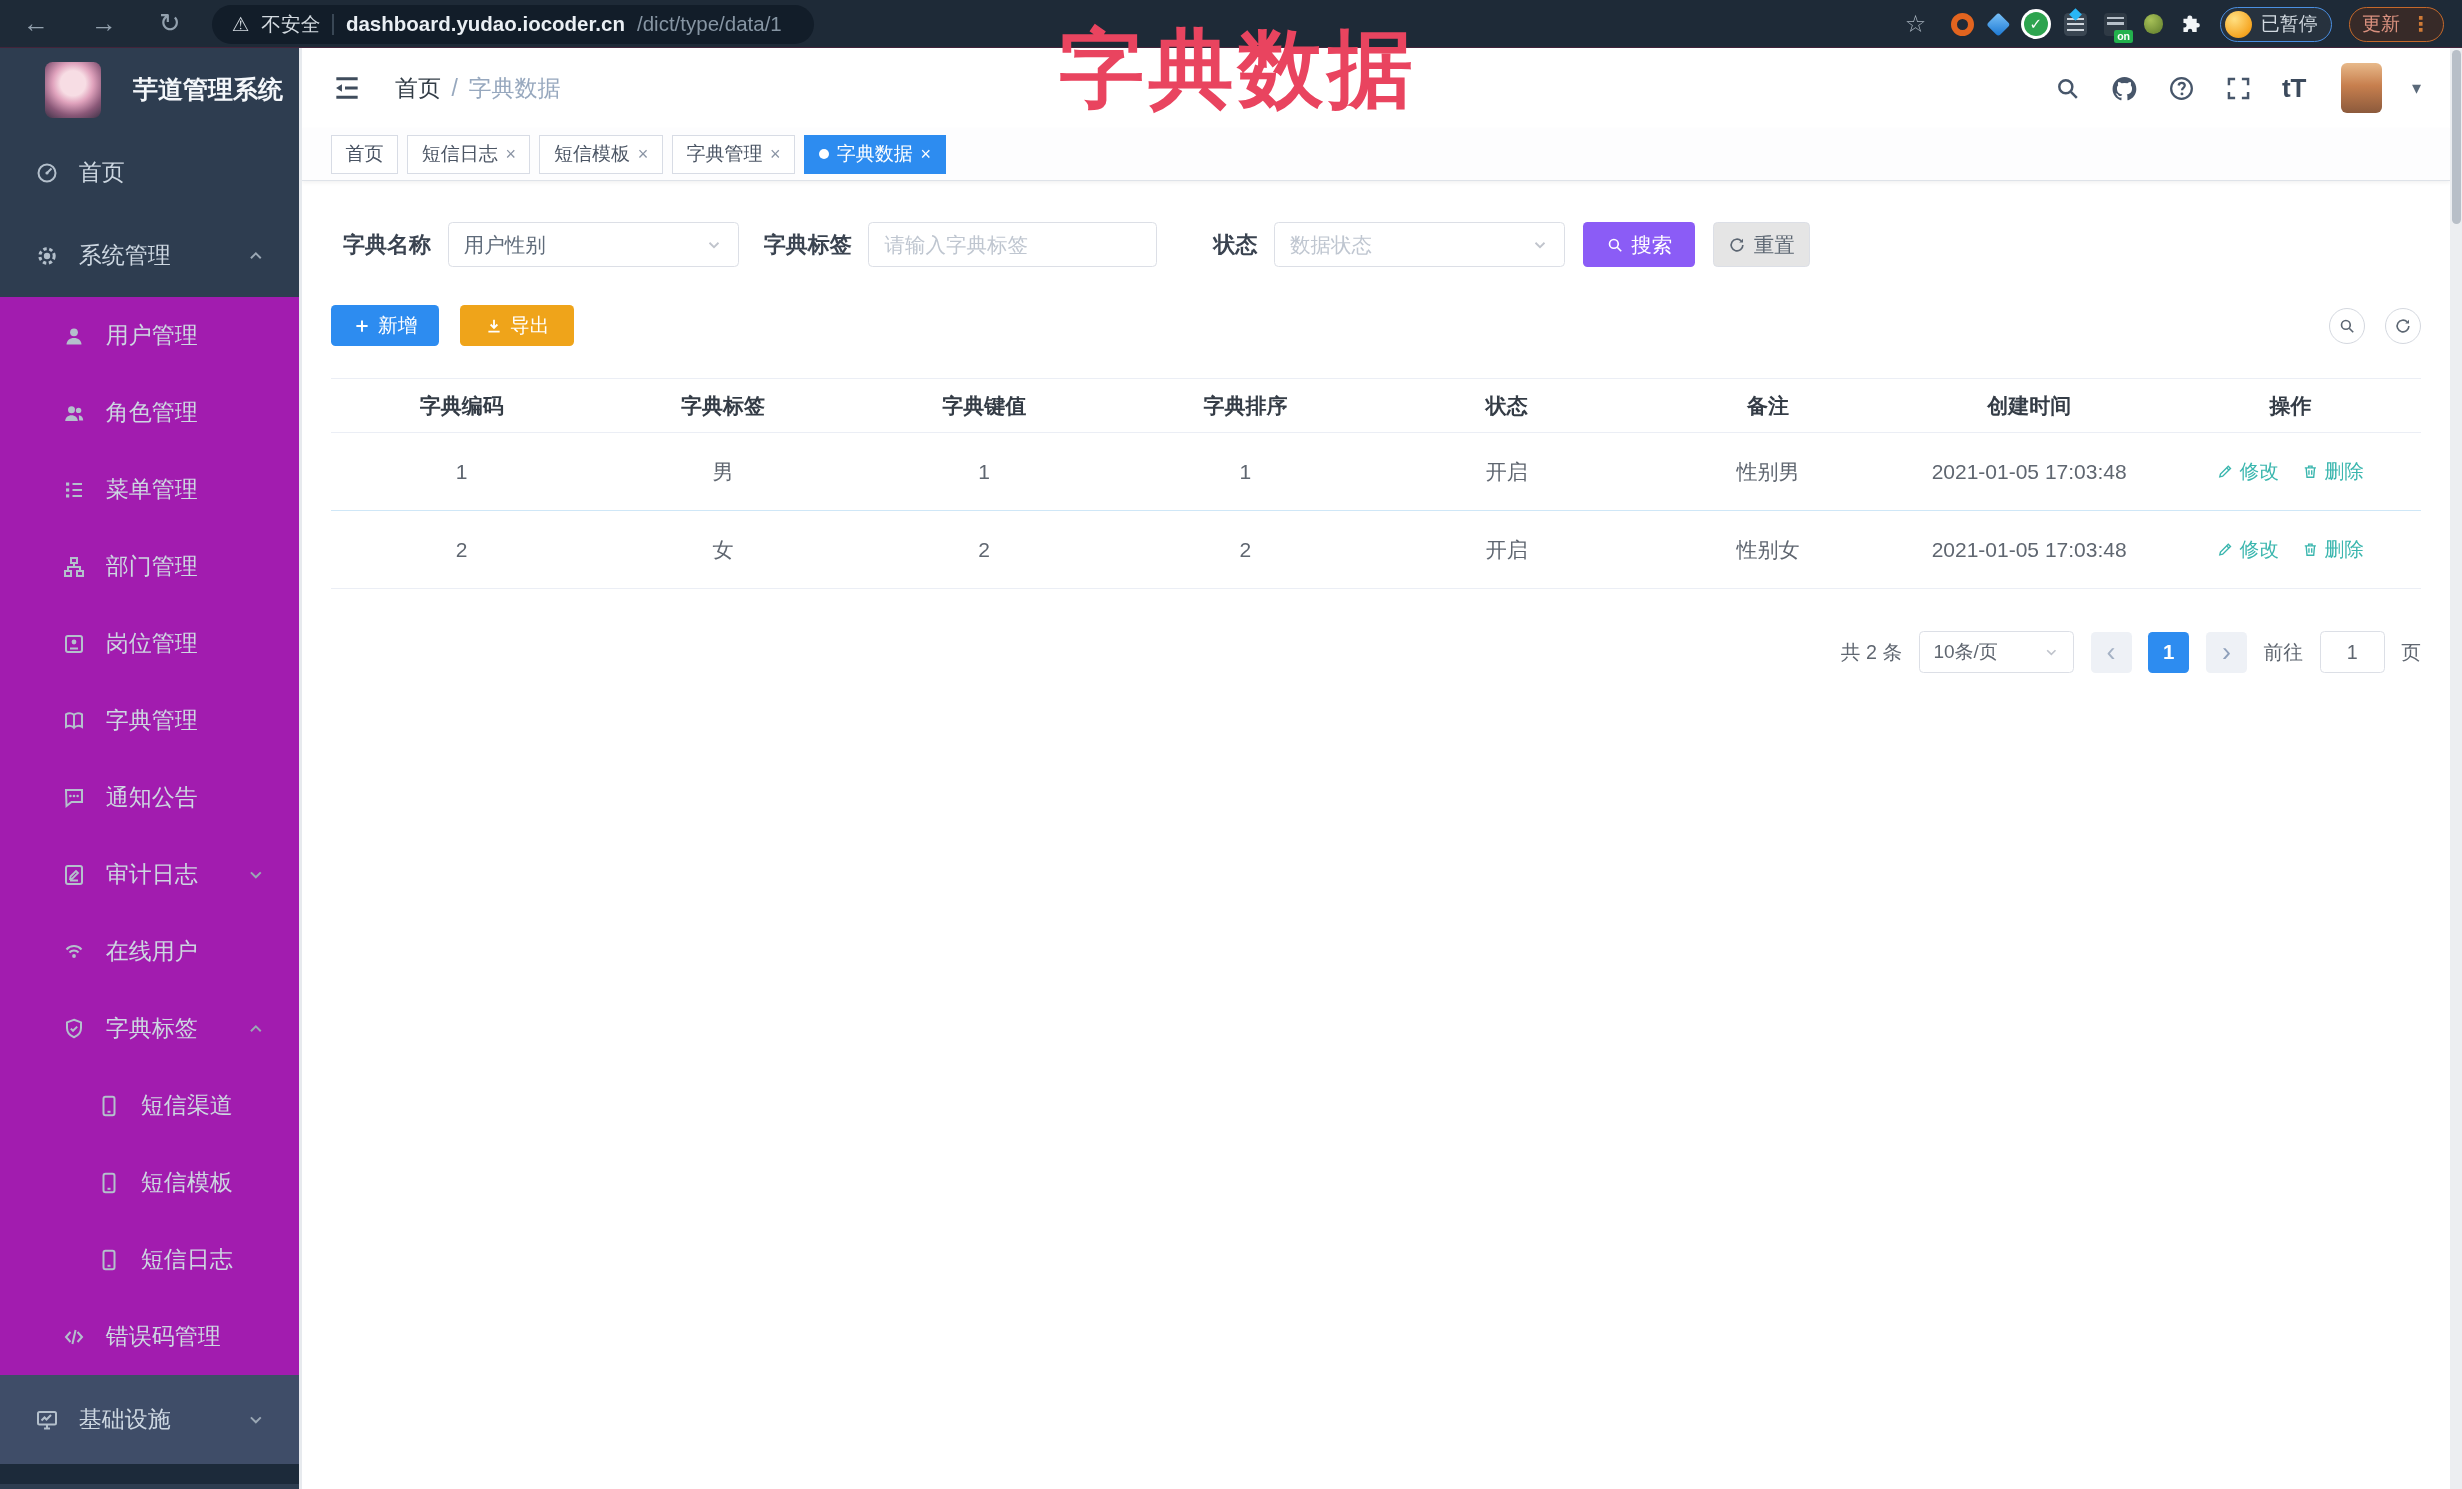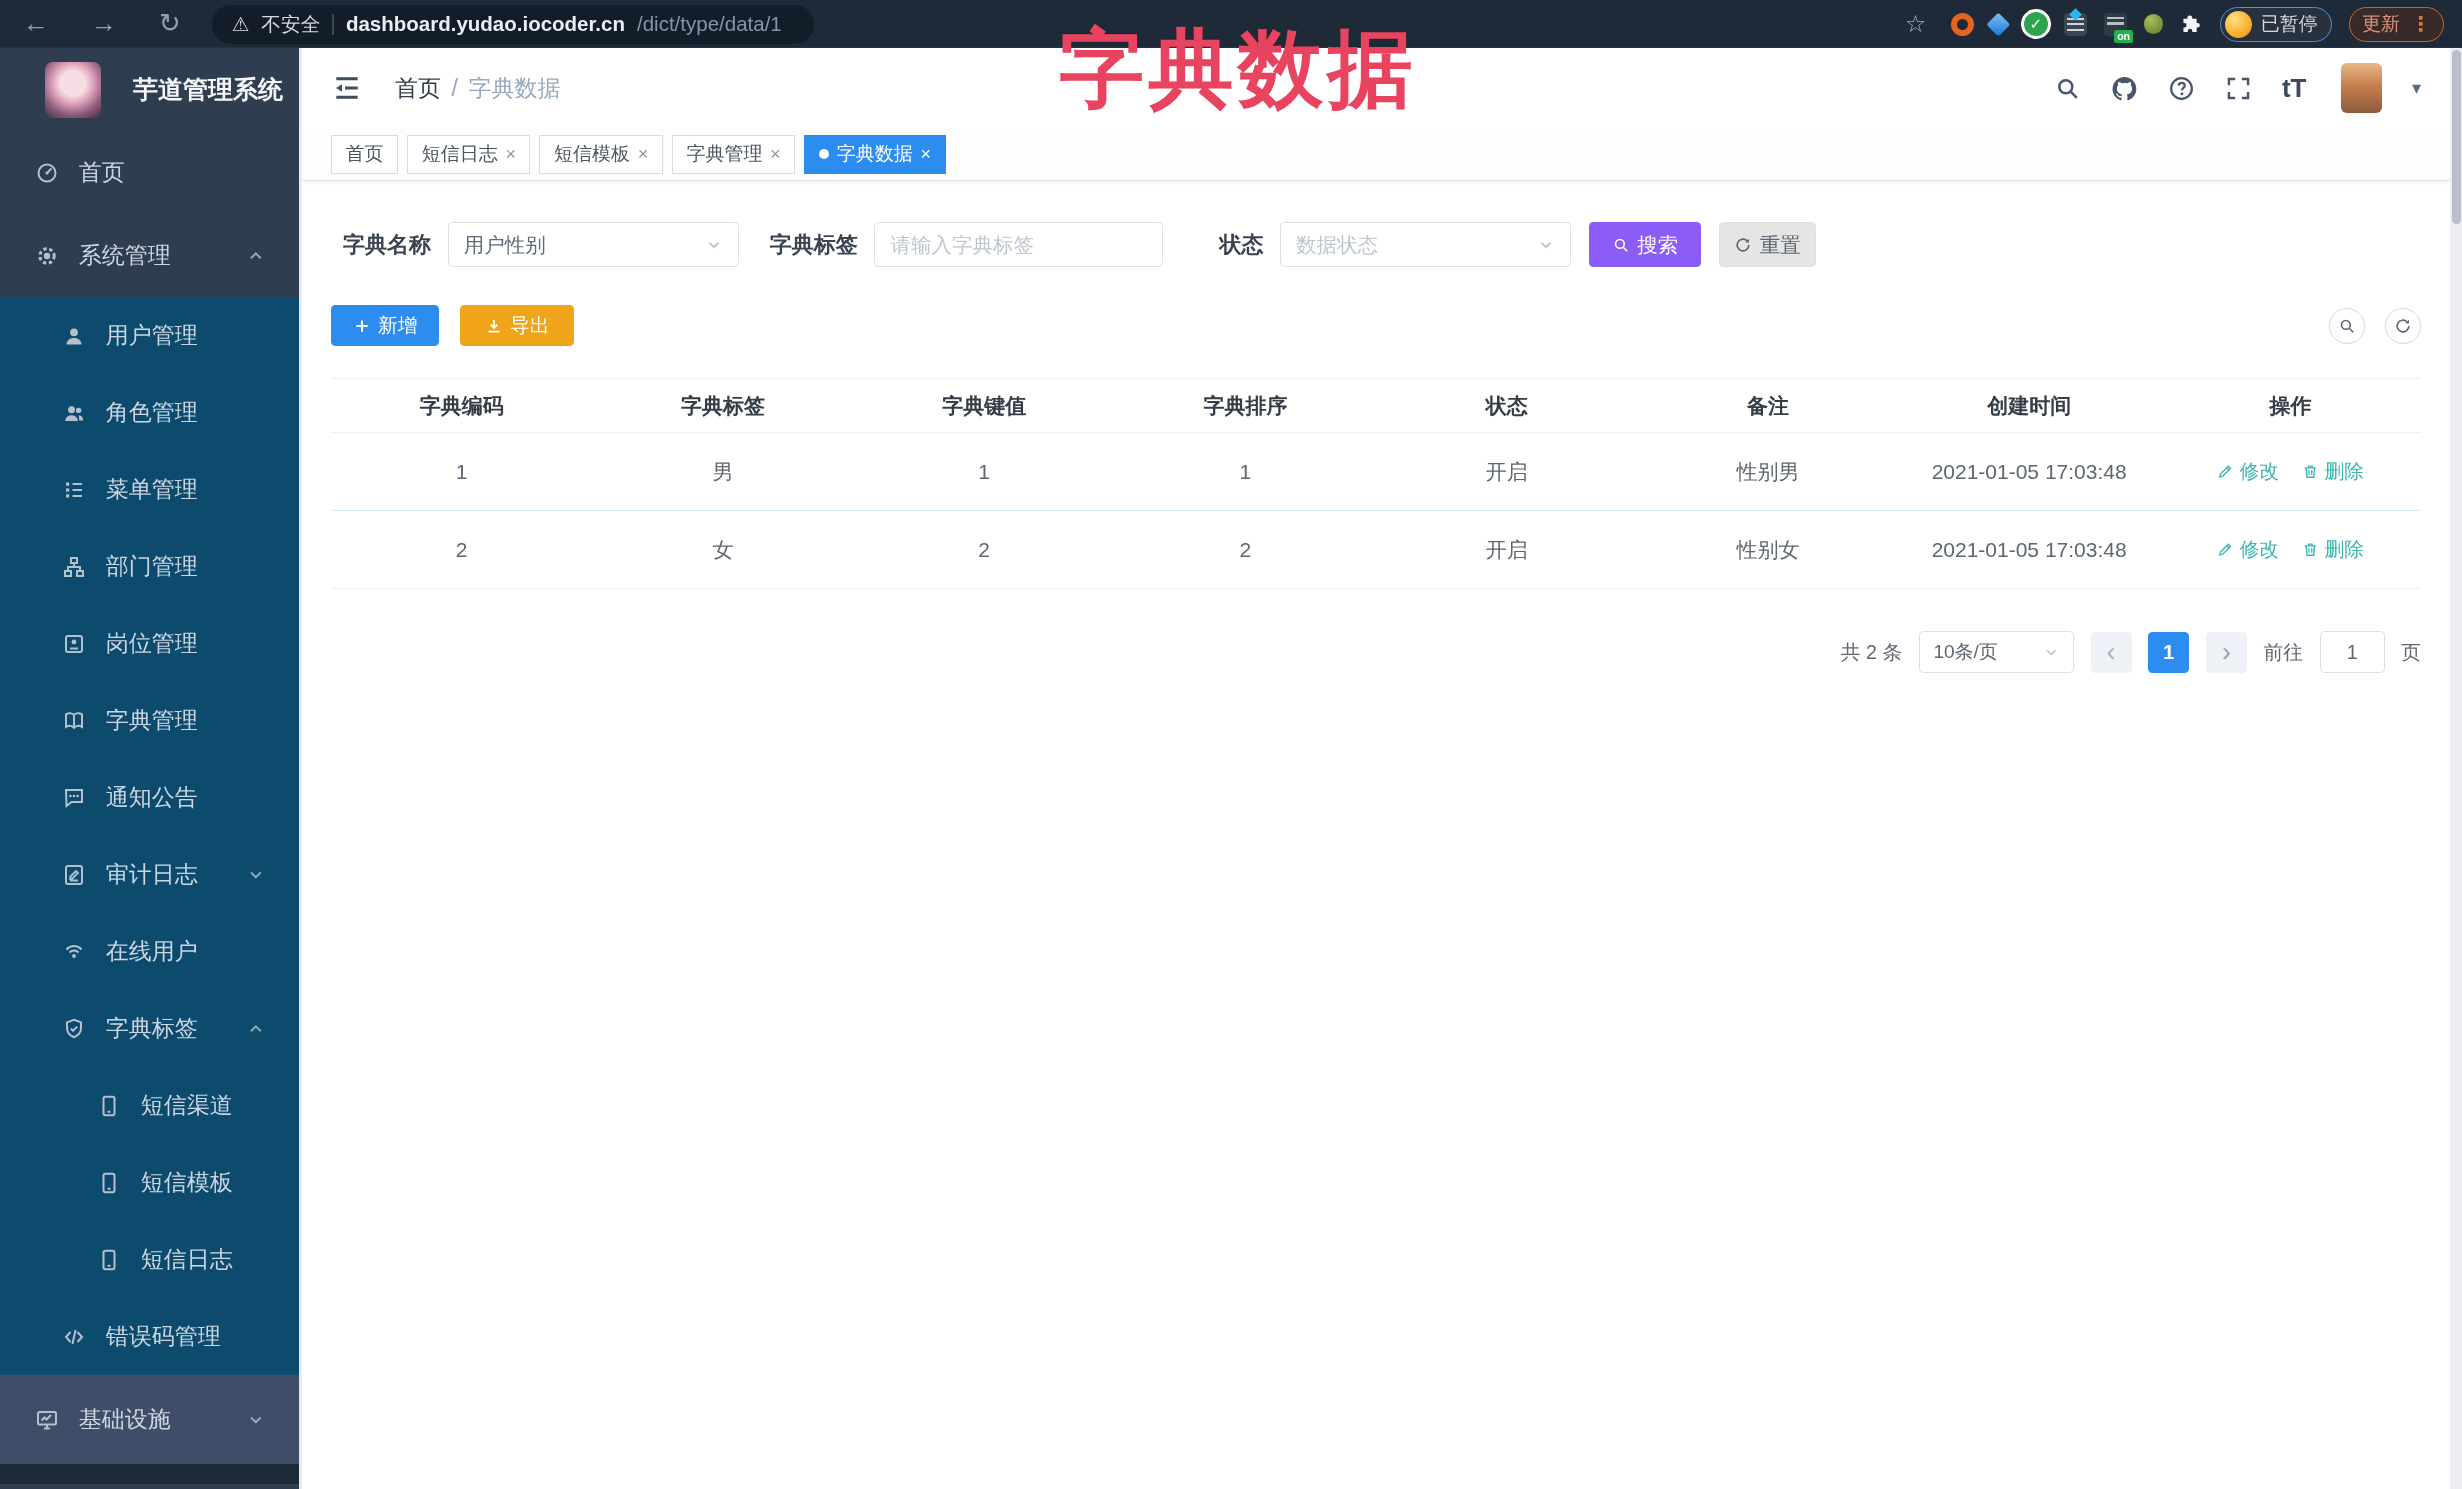--- a/index.html
+++ b/index.html
@@ -53,21 +53,21 @@
   
   .sidebar { position:absolute; left:0; top:48px; width:299px; bottom:0; background:#2e3d50; z-index:3; }
   .side-divider { position:absolute; left:299px; top:48px; width:3px; bottom:0; background:#e7eaee; z-index:3; }
   .logo-row { height:83px; display:flex; align-items:center; padding-left:45px; gap:32px; cursor:pointer; }
   .logo-avatar { width:56px; height:56px; border-radius:7.6px; flex:none;
       background:radial-gradient(circle at 50% 38%,#f7dde4 0 28%,#e0a3bd 45%,#8a5878 72%,#3c3247 100%); }
   .logo-title { font-size:25px; font-weight:700; color:#f4f7fa; white-space:nowrap; }
   .m-item { height:83px; display:flex; align-items:center; gap:19.7px; padding-left:35px; position:relative;
             color:#cdd7e1; font-size:23px; cursor:pointer; white-space:nowrap; }
   .m-item .mi { width:24px; height:24px; color:#b4c0cc; flex:none; }
-  .sub { background:#0c4a6e; }
+  .sub { background:#a21caf; }
   .sub .m-item { height:77px; padding-left:62px; }
   .sub .m-item.lvl3 { padding-left:97px; }
   .chev { position:absolute; right:33px; width:19.7px; height:19.7px; color:#9aa7b4; }
   .m-item.hl { background:#3f4d68; height:89px; }
   .side-filler { height:19.7px; background:#1c2a3a; }
 
   
   .main { position:absolute; left:302px; top:48px; right:12px; bottom:0; background:#fff; }
   .app-header { height:80px; display:flex; align-items:center; padding:0 29px; background:#fff; }
   .fold { width:32px; height:32px; color:#3f4c5c; cursor:pointer; }
@@ -92,21 +92,21 @@
 
   .content { padding:29px 29px 0; }
   .filters { display:flex; align-items:center; margin-top:12px; }
   .flabel { font-size:22px; font-weight:700; color:#3a4350; margin-right:16.7px; white-space:nowrap;margin-left:12px; }
   .box { height:45px; border:0.8px solid #dcdfe6; border-radius:4.5px; display:flex; align-items:center;
          padding:0 15px; font-size:20.5px; background:#fff; }
   .sel { justify-content:space-between; cursor:pointer; }
   .sel .val { color:#5f6b7a; }
   .sel .ph { color:#bfc6d0;text-align:center; }
   .sel .dn { width:18px; height:18px; color:#c0c4cc; }
-  .w1 { width:291px; margin-right:19px; }
+  .w1 { width:291px; margin-right:13px; }
   .w2 { width:289px; margin-right:44px; }
   .w3 { width:291px; margin-right:18px; }
   .tin { width:289px; }
   .tin input { border:none; outline:none; width:100%; font-size:20.5px; color:#5f6b7a; background:transparent; }
   .tin input::placeholder { color:#bfc6d0; }
   .btn { display:flex; align-items:center; justify-content:center; gap:7.6px; border-radius:4.5px;
          font-size:20.5px; cursor:pointer; border:none; white-space:nowrap; }
   .btn svg { width:18px; height:18px; }
   .btn-search { width:112px; height:45px; background:#8b5cf6; color:#fff; }
   .btn-reset { width:97px; height:45px; background:#e5e5e5; border:0.8px solid #dcdfe6; color:#5c6672; margin-left:18px; }

